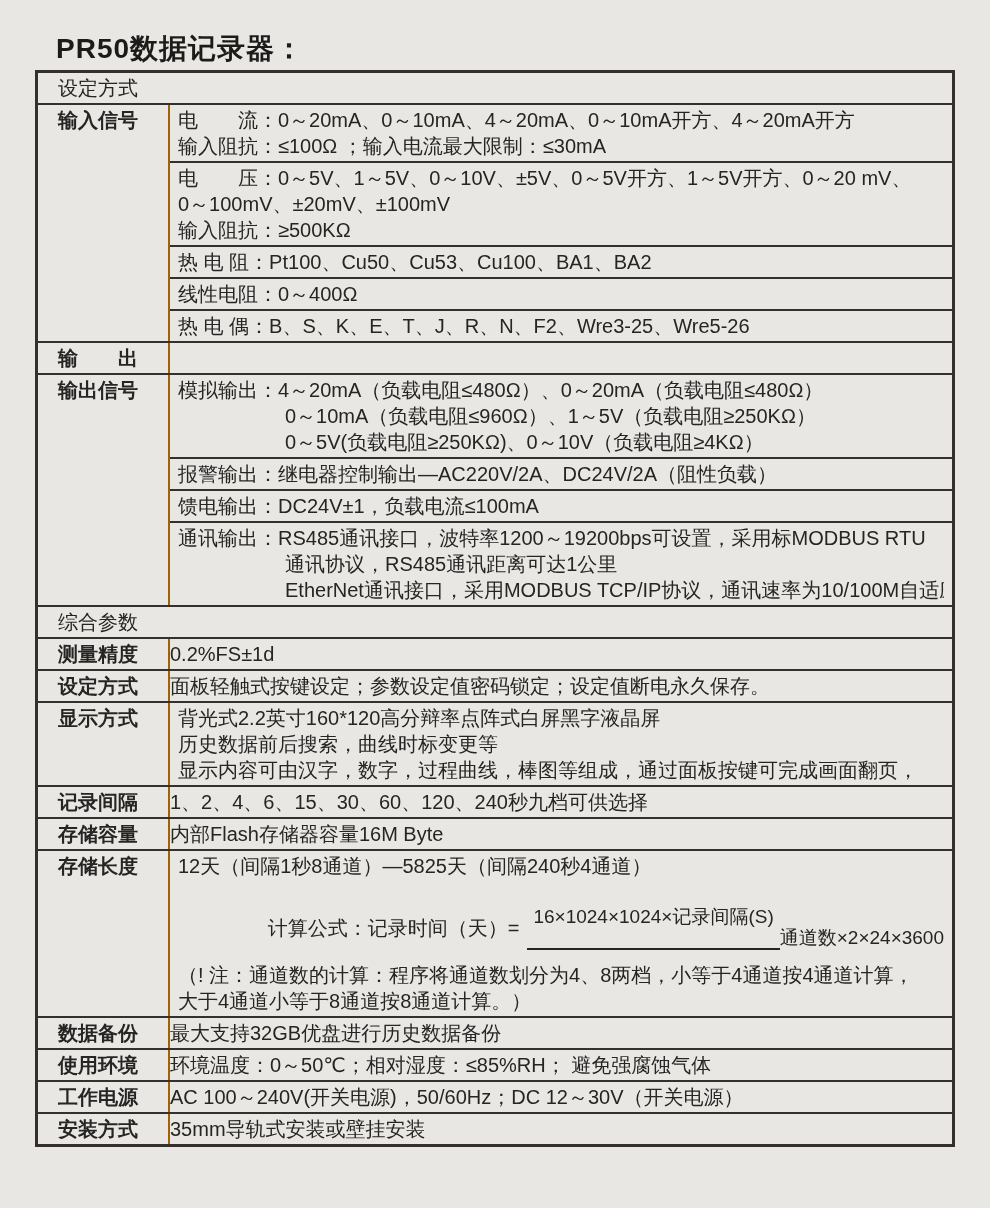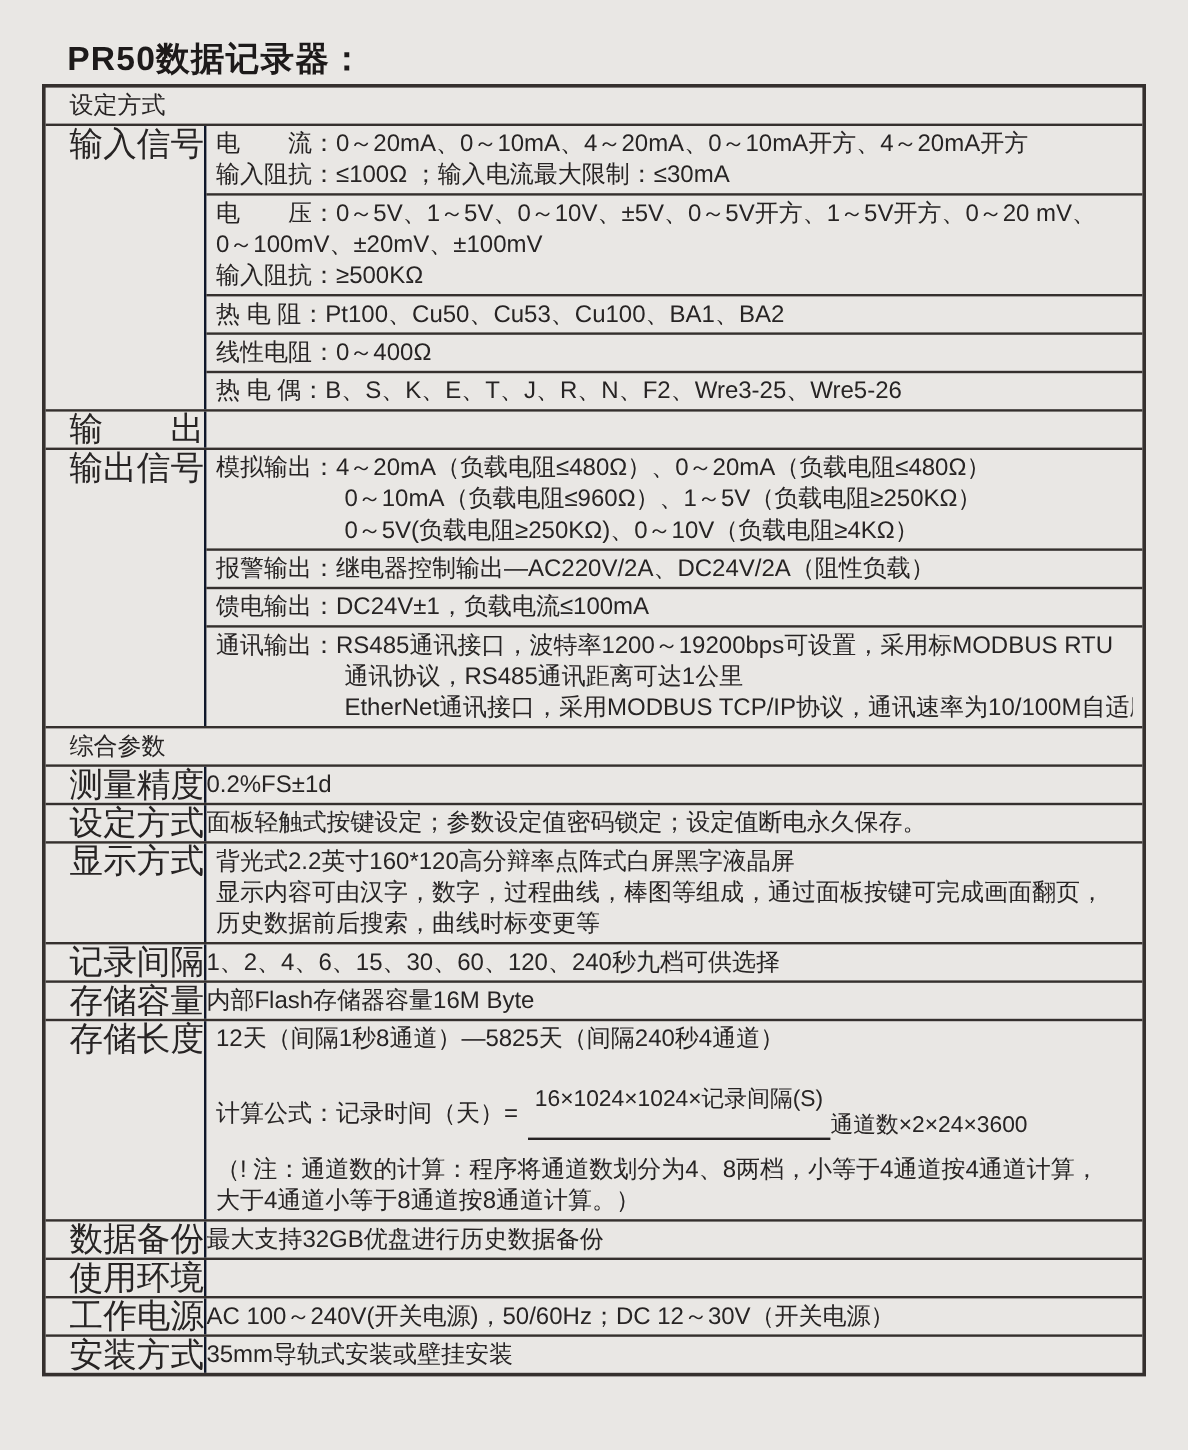--- a/index.html
+++ b/index.html
@@ -31,24 +31,25 @@
     top: 70px;
     width: 914px;
     border: 3px solid #35302e;
     background: #e9e7e4;
   }
   .row { display: flex; align-items: stretch; }
   .row + .row { border-top: 2px solid #35302e; }
   .label-cell {
     flex: 0 0 110px;
     padding: 2px 0 2px 20px;
-    border-right: 2px solid #0f172a;
-    font-size: 28px;
-    line-height: 26px;
-    white-space: nowrap;
+    border-right: 2px solid #a16207;
+    font-size: 20px;
+    line-height: 26px;
+    white-space: nowrap;
+    font-weight: bold;
   }
   .section-cell {
     flex: 1;
     padding: 2px 0 2px 20px;
     font-size: 20px;
     line-height: 26px;
   }
   .value-cell {
     flex: 1;
     min-width: 0;
@@ -75,20 +76,21 @@
   .indent { padding-left: 107px; }
   .vspacer { height: 24px; }
   .vspacer-sm { height: 10px; }
   .formula {
     display: flex;
     align-items: center;
     font-size: 20px;
     line-height: 24px;
     margin: 2px 0 2px 0;
     white-space: nowrap;
+    justify-content: flex-end;
   }
   .frac {
     display: inline-flex;
     text-align: center;
     margin-left: 8px;
     font-size: 19px;
   }
   .frac .num { border-bottom: 2px solid #272424; padding: 0 6px 3px 6px; }
   .frac .den { padding-top: 21px; }
 </style>
@@ -166,22 +168,22 @@
   <div class="row">
     <div class="label-cell">设定方式</div>
     <div class="value-cell">面板轻触式按键设定；参数设定值密码锁定；设定值断电永久保存。</div>
   </div>
 
   <div class="row">
     <div class="label-cell">显示方式</div>
     <div class="value-col">
       <div class="subrow">
         <div class="line">背光式2.2英寸160*120高分辩率点阵式白屏黑字液晶屏</div>
+        <div class="line">历史数据前后搜索，曲线时标变更等</div>
         <div class="line">显示内容可由汉字，数字，过程曲线，棒图等组成，通过面板按键可完成画面翻页，</div>
-        <div class="line">历史数据前后搜索，曲线时标变更等</div>
       </div>
     </div>
   </div>
 
   <div class="row">
     <div class="label-cell">记录间隔</div>
     <div class="value-cell">1、2、4、6、15、30、60、120、240秒九档可供选择</div>
   </div>
 
   <div class="row">
@@ -209,20 +211,21 @@
     </div>
   </div>
 
   <div class="row">
     <div class="label-cell">数据备份</div>
     <div class="value-cell">最大支持32GB优盘进行历史数据备份</div>
   </div>
 
   <div class="row">
     <div class="label-cell">使用环境</div>
+    <div class="value-cell">环境温度：0～50℃；相对湿度：≤85%RH； 避免强腐蚀气体</div>
   </div>
 
   <div class="row">
     <div class="label-cell">工作电源</div>
     <div class="value-cell">AC 100～240V(开关电源)，50/60Hz；DC 12～30V（开关电源）</div>
   </div>
 
 
   <div class="row">
     <div class="label-cell">安装方式</div>

